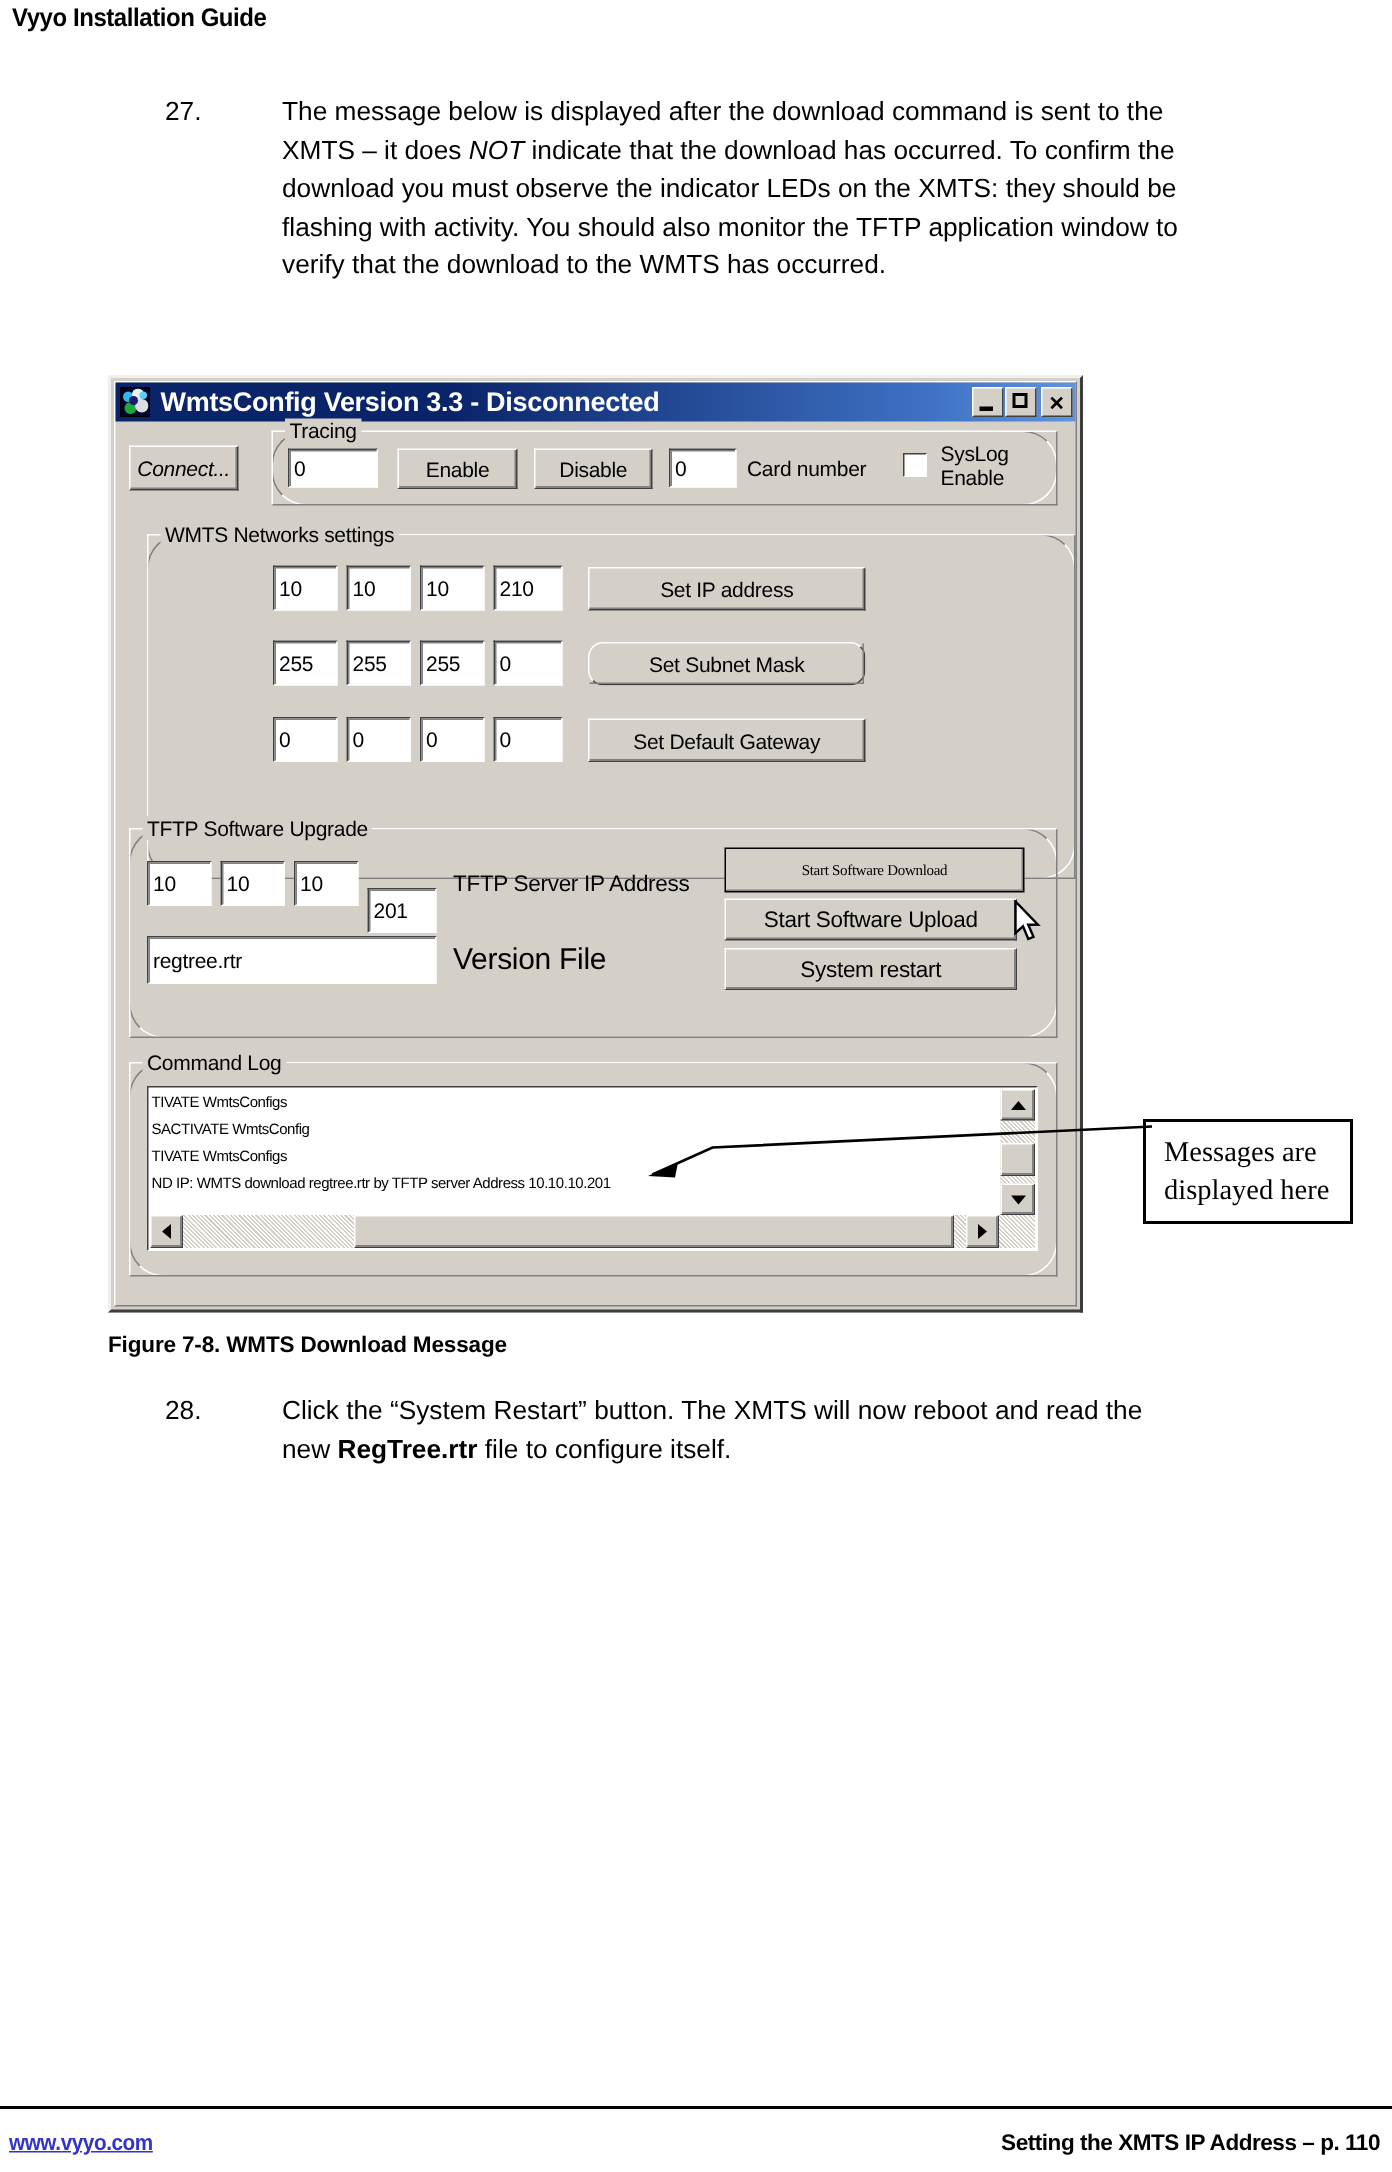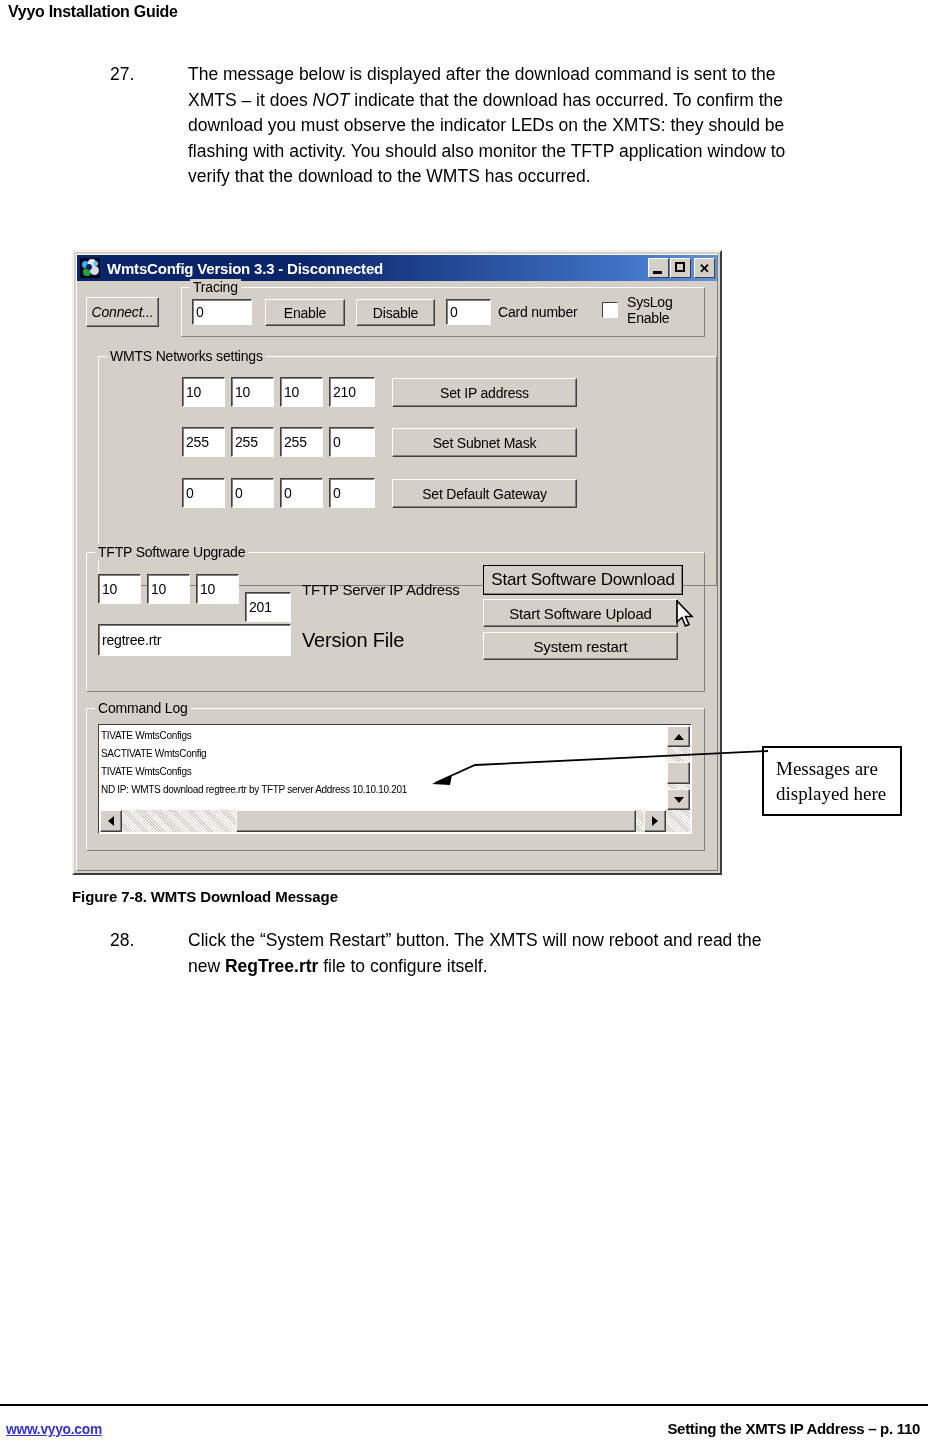--- a/index.html
+++ b/index.html
@@ -114,21 +114,21 @@
   #app-icon .b1 { left: 1px; top: 2px;  width: 7px; height: 7px;  background: #30b7f0; }
   #app-icon .b2 { left: 7px; top: 0px;  width: 8px; height: 8px;  background: #e9eef5; }
   #app-icon .b3 { left: 2px; top: 9px;  width: 8px; height: 8px;  background: #1ea83a; }
   #app-icon .b4 { left: 9px; top: 7px;  width: 9px; height: 9px;  background: #d8dde8; }
   #app-icon .b5 { left: 5px; top: 5px;  width: 6px; height: 6px;  background: #1b1b6b; }
   #app-icon .b6 { left: 12px; top: 2px; width: 5px; height: 5px;  background: #5ad0ff; }
 
   #titlebar-text {
     color: #ffffff;
     font-weight: bold;
-    font-size: 15px;
+    font-size: 18px;
     margin-left: 7px;
     flex: 1 1 auto;
     white-space: nowrap;
     letter-spacing: -0.2px;
   }
   .cap-btn {
     width: 21px;
     height: 20px;
     background: #d4d0c8;
     border-top: 1px solid #ffffff;
@@ -163,20 +163,21 @@
   }
 
   
   .groupbox {
     position: absolute;
     border-top: 1px solid #808080;
     border-left: 1px solid #808080;
     border-right: 1px solid #ffffff;
     border-bottom: 1px solid #ffffff;
     box-sizing: border-box;
+    border-radius: 23px;
   }
   .groupbox > .gb-inner {
     position: absolute;
     left: -1px; top: -1px; right: -1px; bottom: -1px;
     border-top: 1px solid #ffffff;
     border-left: 1px solid #ffffff;
     border-right: 1px solid #808080;
     border-bottom: 1px solid #808080;
     box-sizing: border-box;
     pointer-events: none;
@@ -459,21 +460,21 @@
   <div class="winedit" style="left:108px; top:125px; width:43px; height:30px;">10</div>
   <div class="winedit" style="left:157px; top:125px; width:43px; height:30px;">10</div>
   <div class="winedit" style="left:206px; top:125px; width:43px; height:30px;">10</div>
   <div class="winedit" style="left:255px; top:125px; width:46px; height:30px;">210</div>
   <div class="winbtn" style="left:318px; top:126px; width:185px; height:29px;">Set IP address</div>
 
   <div class="winedit" style="left:108px; top:175px; width:43px; height:30px;">255</div>
   <div class="winedit" style="left:157px; top:175px; width:43px; height:30px;">255</div>
   <div class="winedit" style="left:206px; top:175px; width:43px; height:30px;">255</div>
   <div class="winedit" style="left:255px; top:175px; width:46px; height:30px;">0</div>
-  <div class="winbtn" style="left:318px; top:176px; width:185px; height:29px;">Set Subnet Mask</div>
+  <div class="winbtn" style="left:318px; top:176px; width:185px; height:29px;border-radius:10px;">Set Subnet Mask</div>
 
   <div class="winedit" style="left:108px; top:226px; width:43px; height:30px;">0</div>
   <div class="winedit" style="left:157px; top:226px; width:43px; height:30px;">0</div>
   <div class="winedit" style="left:206px; top:226px; width:43px; height:30px;">0</div>
   <div class="winedit" style="left:255px; top:226px; width:46px; height:30px;">0</div>
   <div class="winbtn" style="left:318px; top:227px; width:185px; height:29px;">Set Default Gateway</div>
 
   <div class="groupbox" style="left:12px; top:300px; width:619px; height:140px;">
     <div class="gb-inner"></div>
     <div class="gb-title">TFTP Software Upgrade</div>
@@ -481,21 +482,21 @@
 
   <div class="winedit" style="left:24px; top:322px; width:43px; height:30px;">10</div>
   <div class="winedit" style="left:73px; top:322px; width:43px; height:30px;">10</div>
   <div class="winedit" style="left:122px; top:322px; width:43px; height:30px;">10</div>
   <div class="winedit" style="left:171px; top:340px; width:46px; height:30px;">201</div>
   <div class="wintext" style="left:228px; top:330px; font-size:15px;">TFTP Server IP Address</div>
 
   <div class="winedit" style="left:24px; top:372px; width:193px; height:32px;">regtree.rtr</div>
   <div class="wintext" style="left:228px; top:381px; font-size:20px;">Version File</div>
 
-  <div class="winbtn default" style="left:409px; top:313px; width:200px; height:30px; font-size:17px;">Start Software Download</div>
+  <div class="winbtn default" style="left:409px; top:313px; width:200px; height:30px; font-size:10px;font-family:Liberation Serif, serif;">Start Software Download</div>
   <div class="winbtn" style="left:409px; top:347px; width:195px; height:28px; font-size:15px;">Start Software Upload</div>
   <div class="winbtn" style="left:409px; top:380px; width:195px; height:28px; font-size:15px;">System restart</div>
 
   <div class="groupbox" style="left:12px; top:456px; width:619px; height:143px;">
     <div class="gb-inner"></div>
     <div class="gb-title">Command Log</div>
   </div>
 
   <div id="log-listbox" style="left:24px; top:472px; width:594px; height:110px;">
     <div id="log-lines">

